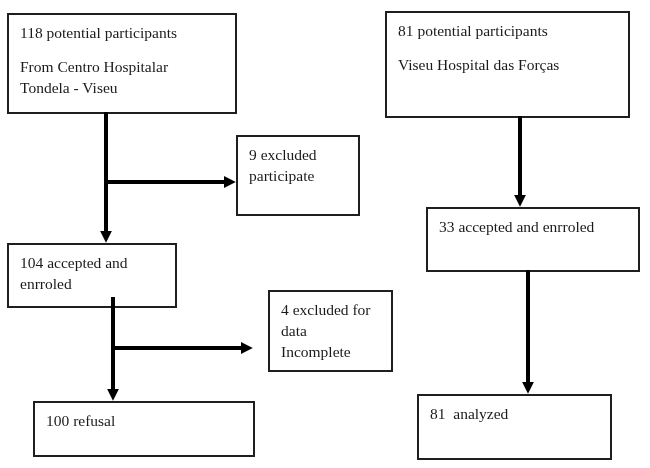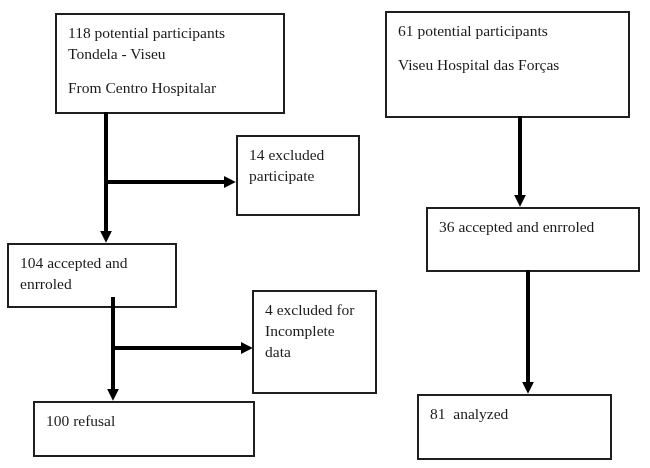--- a/index.html
+++ b/index.html
@@ -18,24 +18,24 @@
     background: #ffffff;
     color: #1a1a1a;
     font-size: 15.5px;
     line-height: 21px;
     padding: 7px 6px 0 11px;
   }
   .box .line { white-space: pre-wrap; }
   .para-gap { margin-top: 13px; }
 
   
-  .box-l-potential   { left: 7px;   top: 13px;  width: 230px; height: 101px; margin-left: 48px; }
+  .box-l-potential   { left: 7px;   top: 13px;  width: 230px; height: 101px; }
   .box-l-excl1       { left: 236px; top: 135px; width: 124px; height: 81px;  }
   .box-l-enrolled    { left: 7px;   top: 243px; width: 170px; height: 65px;  }
-  .box-l-excl2       { left: 252px; top: 290px; width: 125px; height: 104px;  }
+  .box-l-excl2       { left: 268px; top: 290px; width: 125px; height: 82px;  }
   .box-l-analyzed    { left: 33px;  top: 401px; width: 222px; height: 56px;  }
 
   
   .box-r-potential   { left: 385px; top: 11px;  width: 245px; height: 107px; }
   .box-r-enrolled    { left: 426px; top: 207px; width: 214px; height: 65px;  }
   .box-r-analyzed    { left: 417px; top: 394px; width: 195px; height: 66px;  border-width: 2.5px; }
 
   .arrow-layer {
     position: absolute;
     left: 0; top: 0;
@@ -44,50 +44,50 @@
   }
   .arrow-layer line { stroke: #000000; stroke-width: 4; }
 </style>
 </head>
 <body>
 
 <div class="canvas">
 
   <div class="box box-l-potential">
     <div class="line">118 potential participants</div>
+    <div class="line para-gap">From Centro Hospitalar</div>
     <div class="line">Tondela - Viseu</div>
-    <div class="line para-gap">From Centro Hospitalar</div>
   </div>
 
   <div class="box box-l-excl1">
-    <div class="line">14 excluded</div>
+    <div class="line">9 excluded</div>
     <div class="line">participate</div>
   </div>
 
   <div class="box box-l-enrolled">
     <div class="line">104 accepted and enrroled</div>
   </div>
 
   <div class="box box-l-excl2">
     <div class="line">4 excluded for</div>
+    <div class="line">data</div>
     <div class="line">Incomplete</div>
-    <div class="line">data</div>
   </div>
 
   <div class="box box-l-analyzed">
     <div class="line">100 refusal</div>
   </div>
 
   <div class="box box-r-potential">
-    <div class="line">61 potential participants</div>
+    <div class="line">81 potential participants</div>
     <div class="line para-gap">Viseu Hospital das Forças</div>
   </div>
 
   <div class="box box-r-enrolled">
-    <div class="line">36 accepted and enrroled</div>
+    <div class="line">33 accepted and enrroled</div>
   </div>
 
   <div class="box box-r-analyzed">
     <div class="line">81  analyzed</div>
   </div>
 
   <svg class="arrow-layer" width="650" height="468" viewBox="0 0 650 468" xmlns="http://www.w3.org/2000/svg">
     <defs>
       <marker id="ah" viewBox="0 0 10 10" refX="1" refY="5" markerWidth="3" markerHeight="3.4" orient="auto">
         <path d="M0,0 L10,5 L0,10 z" fill="#000000"></path>

